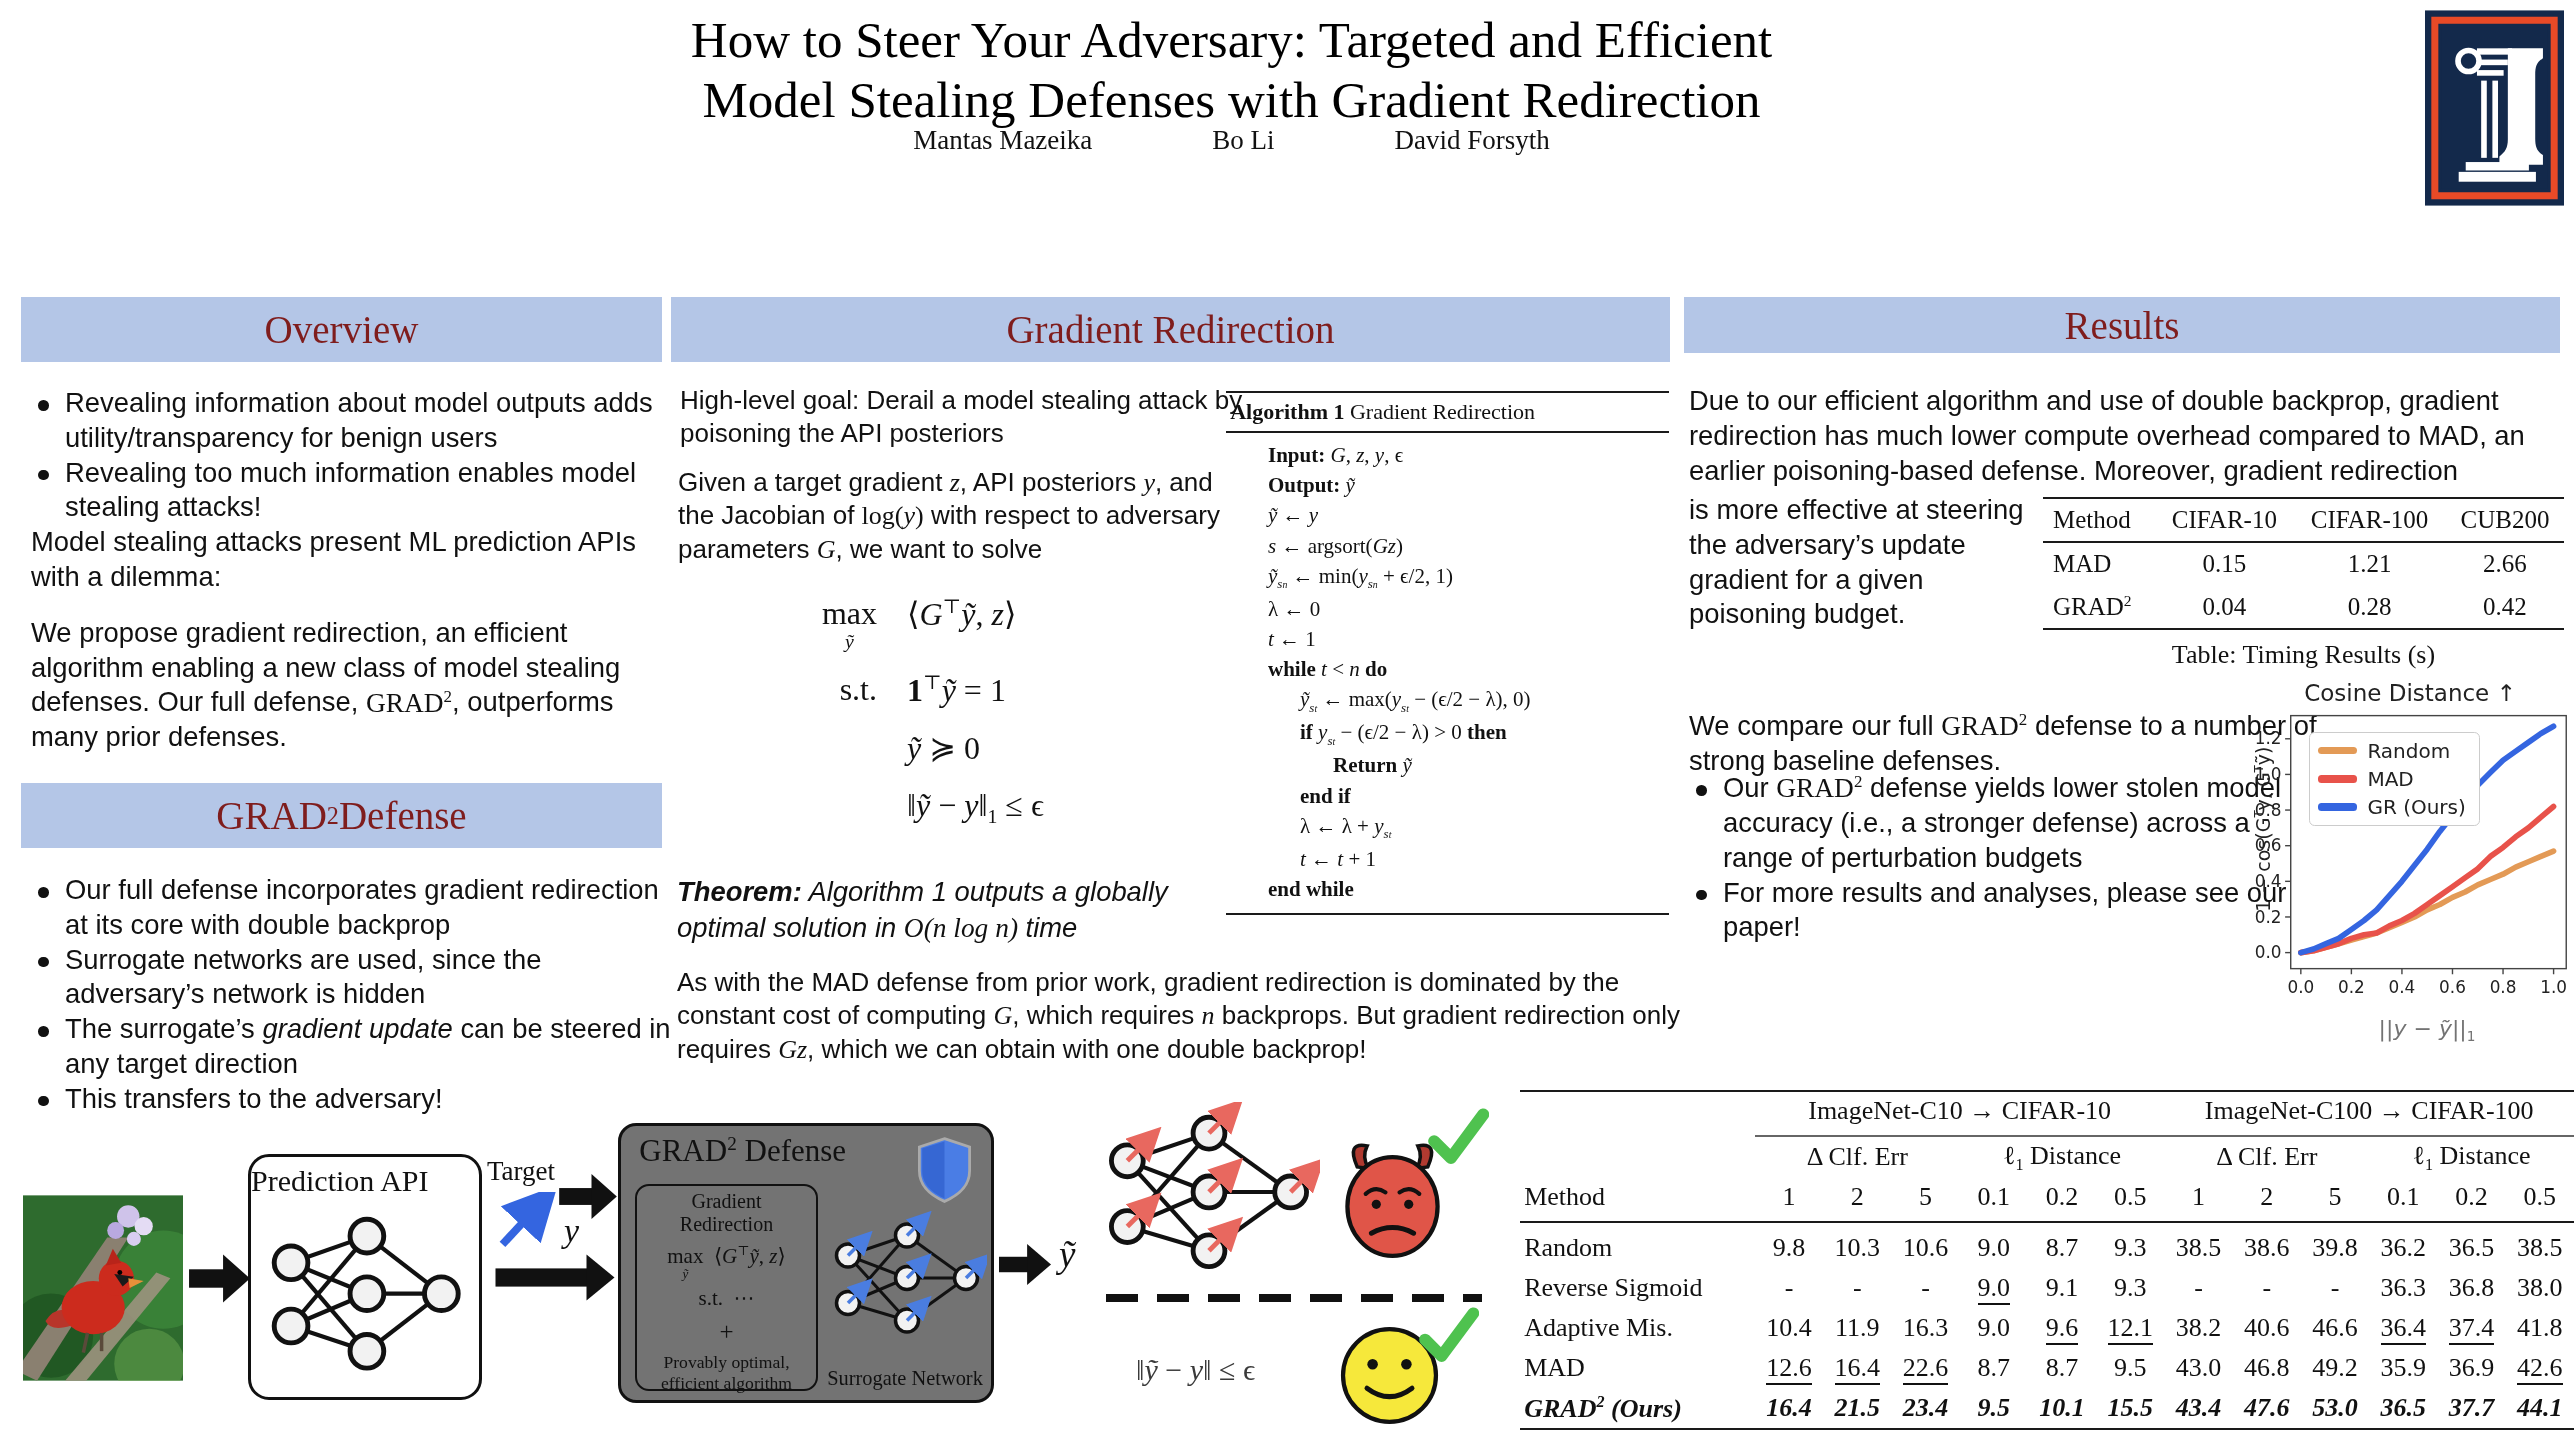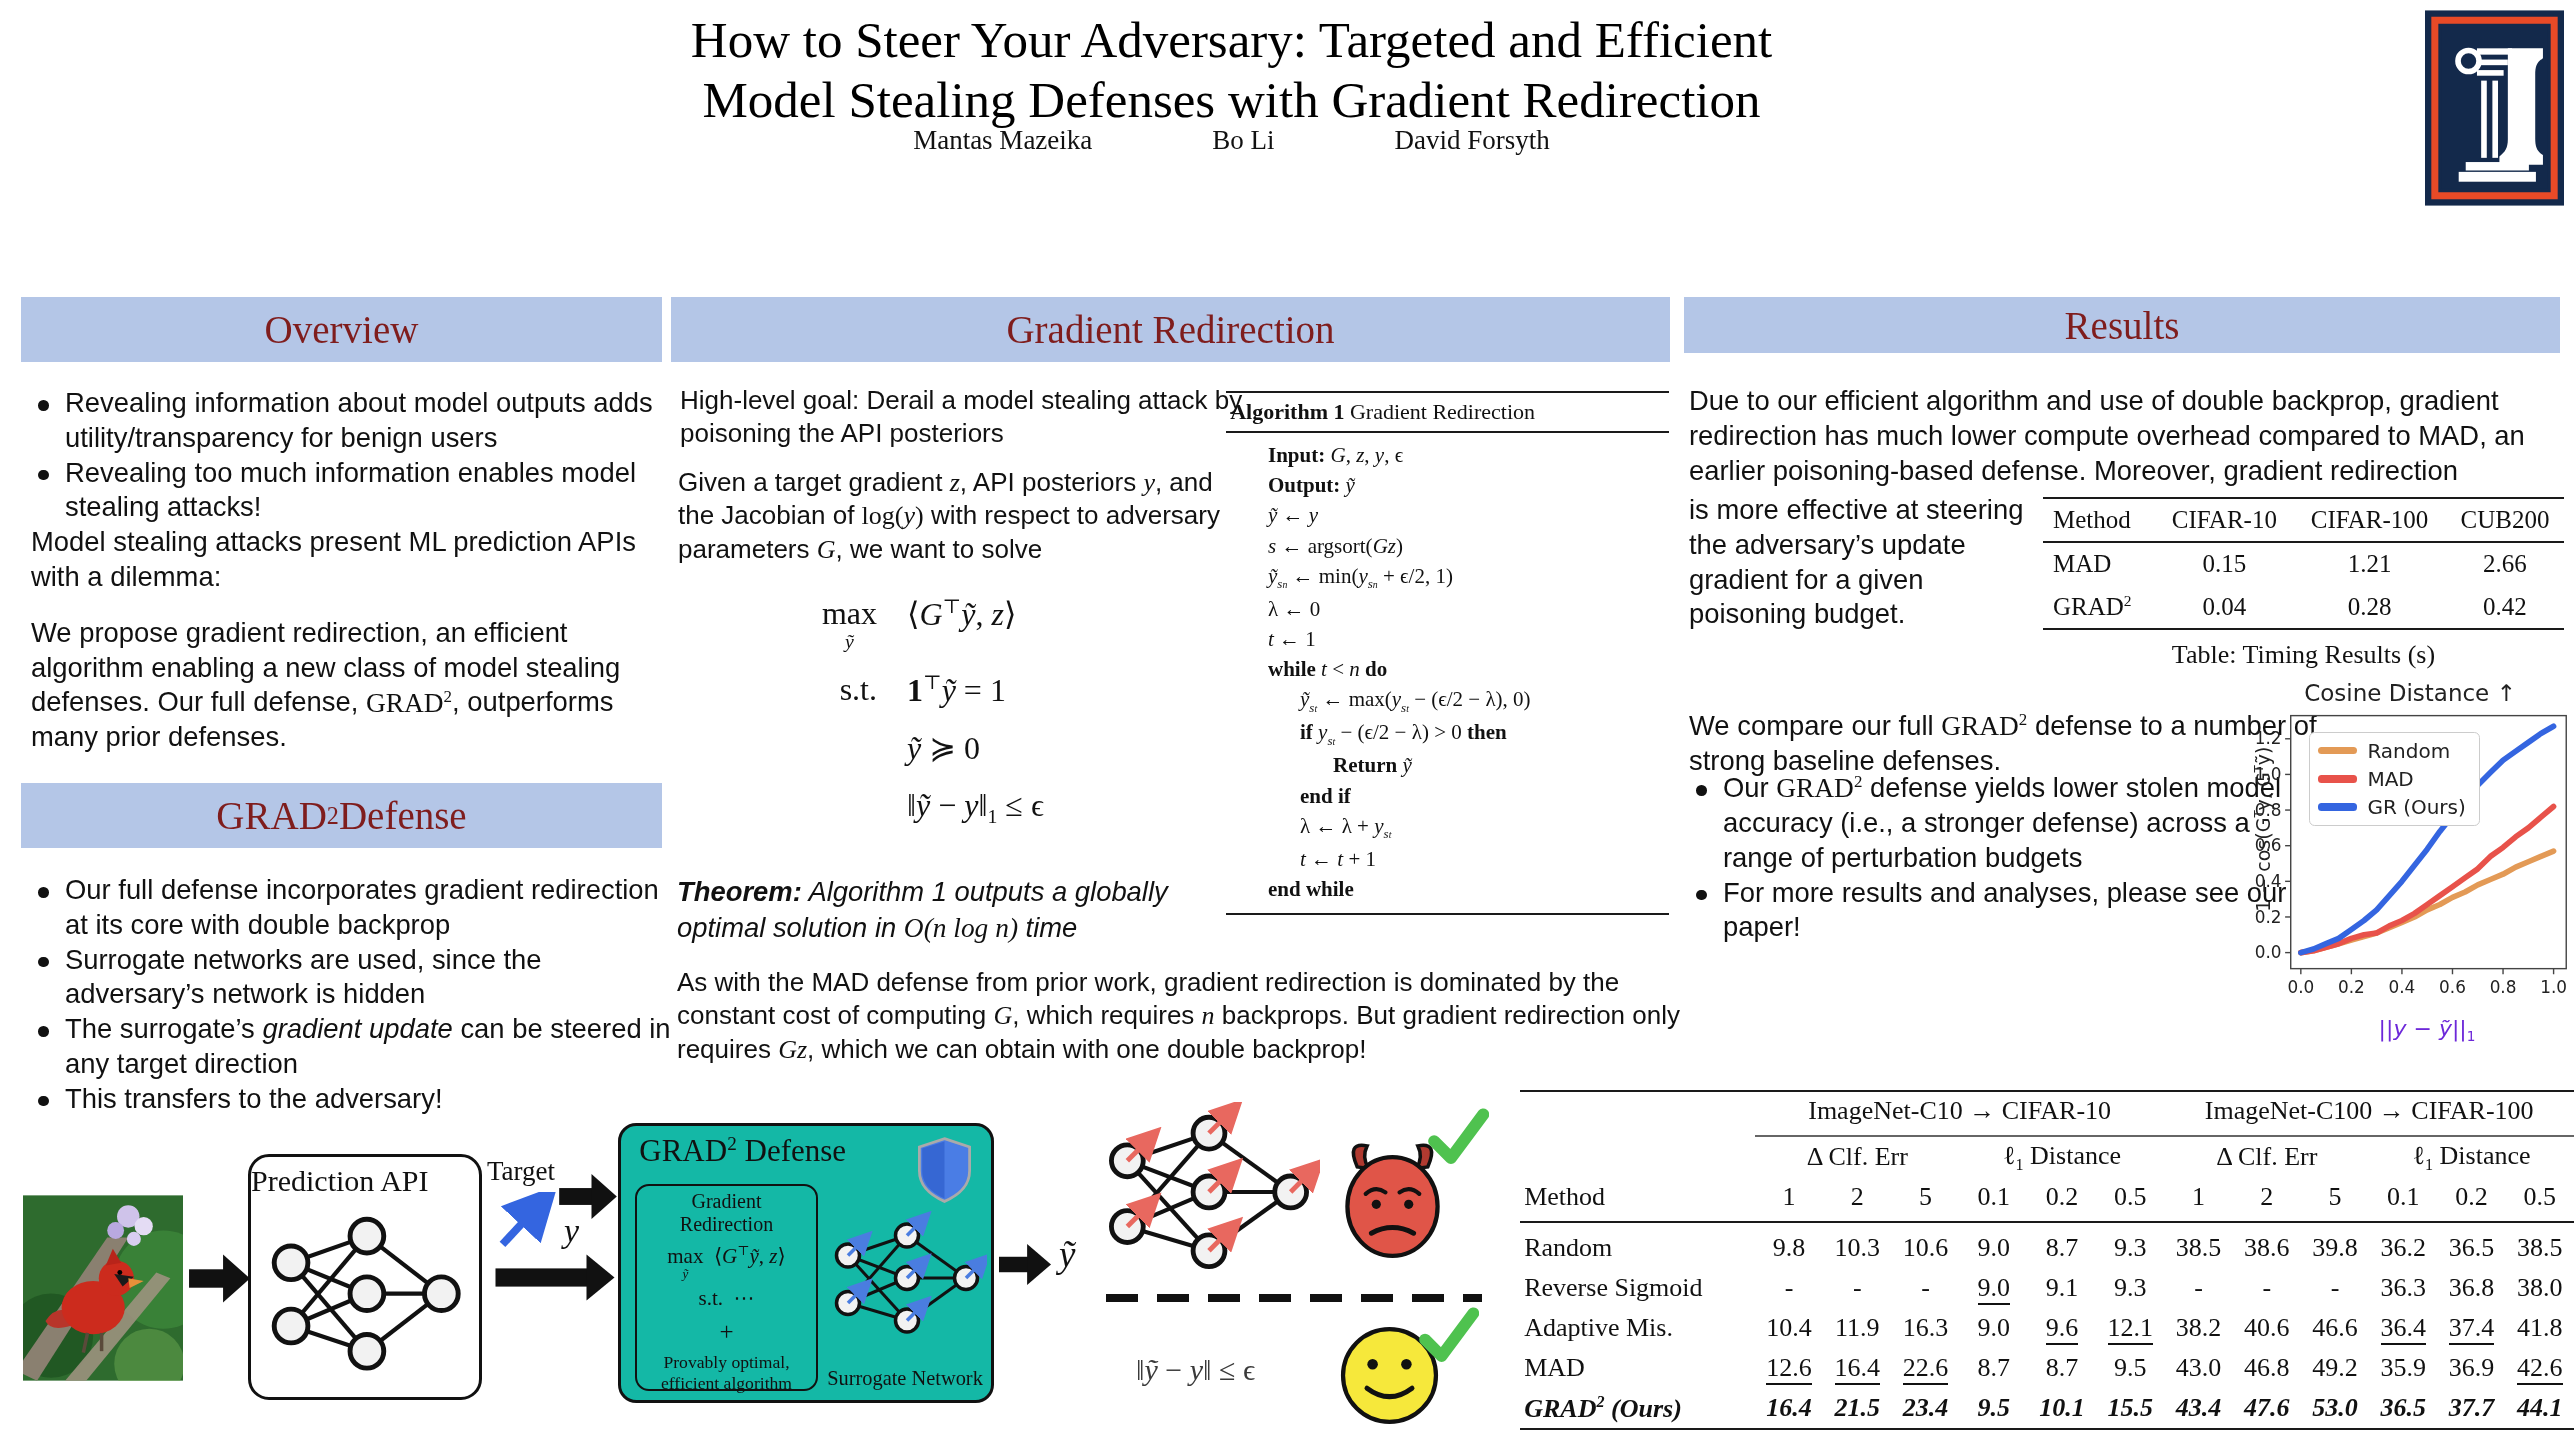--- a/index.html
+++ b/index.html
@@ -69,42 +69,42 @@
   #res-compare{left:1689px; top:709px; width:711px;}
   #res-bullets{left:1689px; top:771px; width:619px;}
 
   #chart-box{left:2244px; top:680px; width:332px; height:380px;}
   #chart-title{position:absolute; left:0; top:0; width:100%; text-align:center;
     font-family:"DejaVu Sans","Liberation Sans",sans-serif; font-size:23px; color:#222;}
   #chart-svg{position:absolute; left:0; top:30px;}
   #chart-ylabel{position:absolute; left:-118px; top:138px; width:274px; text-align:center;
     transform:rotate(-90deg); font-family:"DejaVu Sans",sans-serif; font-size:19px; color:#222;}
   #chart-xlabel{position:absolute; left:42px; top:336px; width:282px; text-align:center;
-    font-family:"DejaVu Sans",sans-serif; font-size:22px; color:#6d28d9;}
+    font-family:"DejaVu Sans",sans-serif; font-size:22px; color:#737373;}
   #chart-legend{position:absolute; left:65px; top:52px; background:#fff; border:1.4px solid #ccc;
     border-radius:5.6px; padding:5.6px 12.7px 5.6px 8.4px; display:flex; flex-direction:column; gap:4.2px;}
   .leg-row{display:flex; align-items:center; gap:10px; font-family:"DejaVu Sans",sans-serif; font-size:20px; color:#222;}
   .leg-swatch{width:39px; height:7.7px; border-radius:3.5px; flex:0 0 auto;}
   .tick{font-family:"DejaVu Sans",sans-serif; font-size:24px; fill:#222;}
 
   #big-table-wrap{left:1520px; top:1090px; width:1054px;}
   #big-table{width:100%; border-collapse:collapse; font-family:"Liberation Serif","DejaVu Serif",serif;
     font-size:26px; border-top:2.8px solid #1a1a1a; border-bottom:2.8px solid #1a1a1a;}
   #big-table th{font-weight:normal; padding:4.2px 1.4px;}
   #big-table td{text-align:center; padding:5px 1.4px;}
   #big-table .group{border-bottom:2.1px solid #666; padding-bottom:8.4px;}
   #big-table tr.budget-row th{border-bottom:2.8px solid #1a1a1a; padding-bottom:8.4px;}
   #big-table td.method{text-align:left; padding-left:4.2px; white-space:nowrap;}
   #big-table tr.bold td{font-weight:bold;font-style:italic;}
   #big-table tbody tr:first-child td{padding-top:10px;}
   .ul{border-bottom:2.1px solid #111; padding-bottom:1.4px;}
 
   .diagram-label{font-family:"Liberation Serif","DejaVu Serif",serif;}
   #pred-box{left:248px; top:1154px; width:234px; height:246px; border:3.5px solid #111; border-radius:21px; background:#fff;}
-  #grad2-box{left:618px; top:1123px; width:376px; height:280px; border:3.5px solid #111; border-radius:18.3px; background:#14b8a6;}
+  #grad2-box{left:618px; top:1123px; width:376px; height:280px; border:3.5px solid #111; border-radius:18.3px; background:#737373;}
   #inner-box{position:absolute; left:14px; top:58px; width:183px; height:207px; border:2.8px solid #111;
     border-radius:14px; padding:4.2px 5.6px; text-align:center;}
   #dash-line{left:1106px; top:1294px; width:376px; height:7.7px;
     background:repeating-linear-gradient(90deg,#111 0 32px,transparent 32px 51px);}
 </style>
 </head>
 <body>
 
 <div id="poster-title" class="abs">
   <div>How to Steer Your Adversary: Targeted and Efficient</div>

